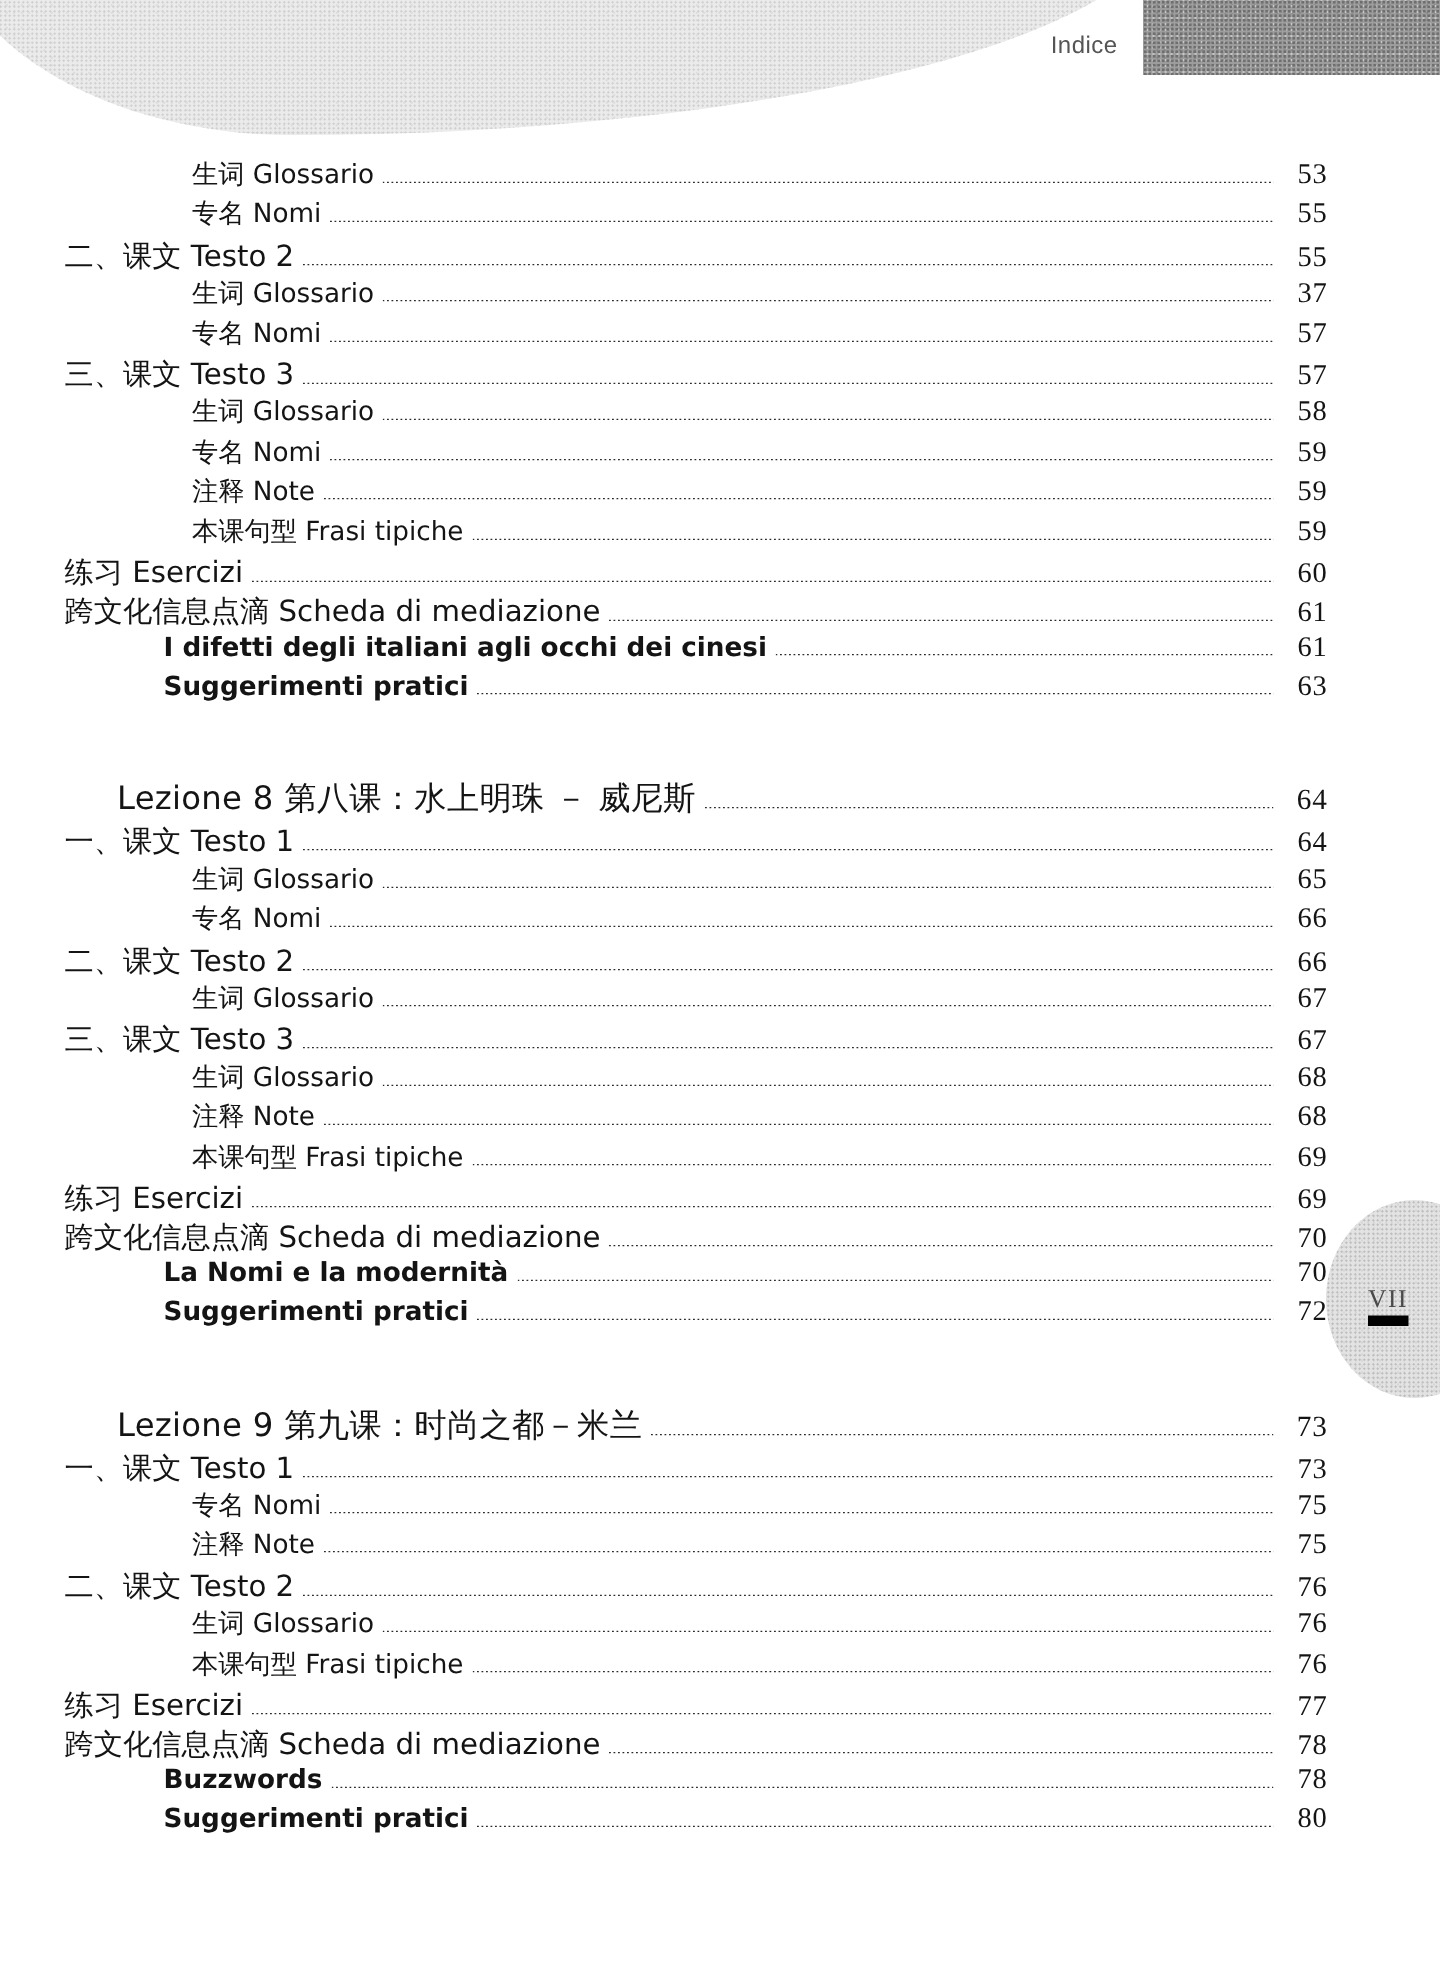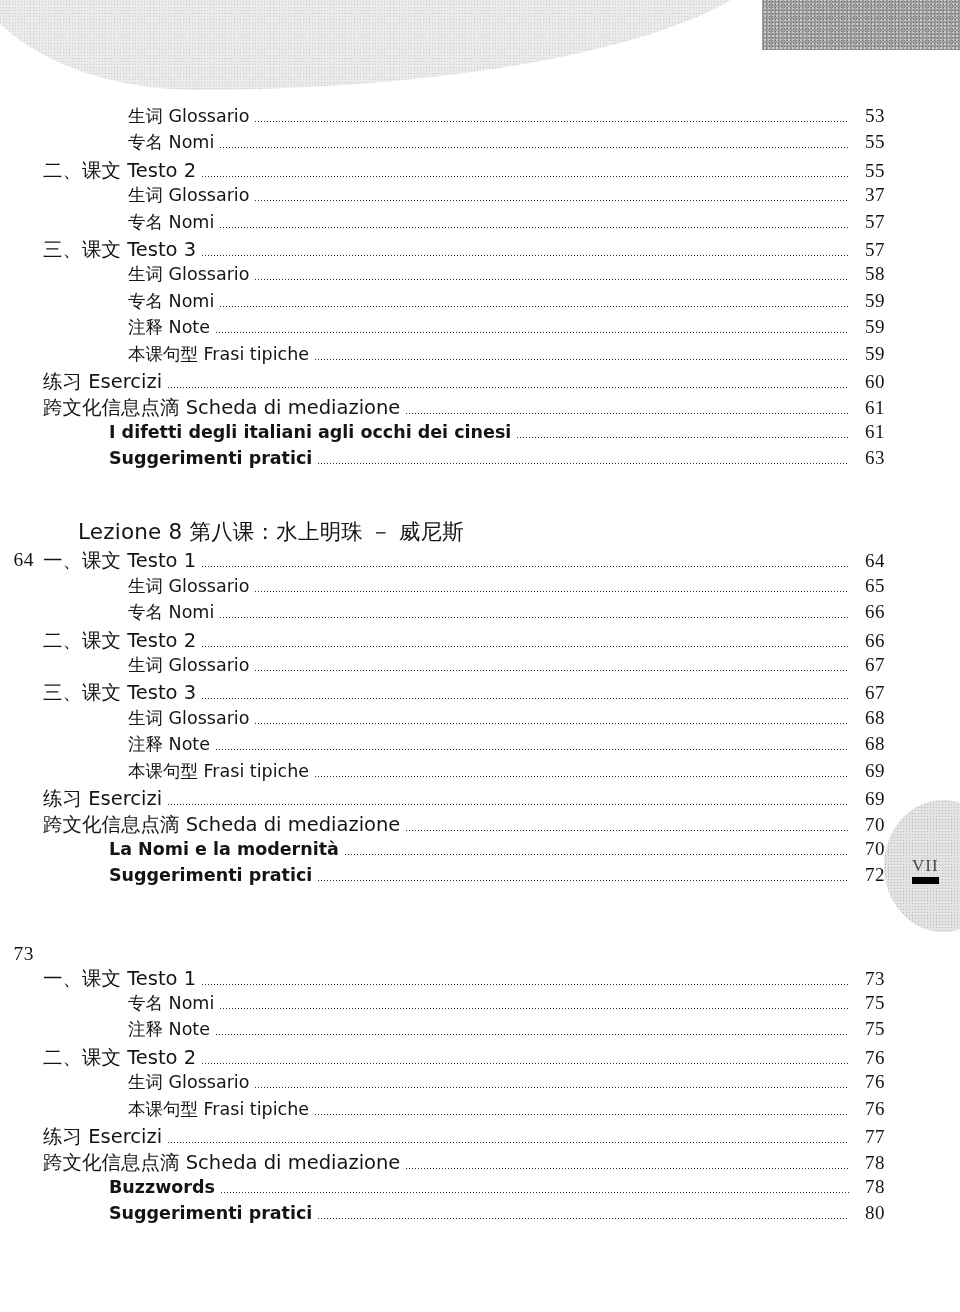--- a/index.html
+++ b/index.html
@@ -144,21 +144,21 @@
   }
   .row .pageno {
     flex: 0 0 auto;
     width: 34px;
     text-align: right;
     font-size: 19px;
     letter-spacing: 0.5px;
   }
 
   
-  .lvl0 { height: 30px; flex-direction: column; }
+  .lvl0 { height: 30px; }
   .lvl0 .label {
     padding-left: 78px;
     font-size: 21.5px;
     letter-spacing: 0.2px;
   }
   .lvl0 .pageno { font-size: 19.5px; }
 
   
   .lvl1 .label {
     padding-left: 43px;
@@ -182,20 +182,21 @@
 </style>
 </head>
 <body>
 
 <div class="page">
 
   <div class="scan-shadow-topleft"></div>
   <div class="scan-block-topright"></div>
   <div class="scan-smudge-right"></div>
 
+  <div class="running-head">Indice</div>
 
   <div class="folio">VII</div>
 
   <div class="toc" id="toc-root">
       <div class="group">
         <div class="row lvl2">
           <span class="label cn">生词  Glossario</span>
           <span class="leader"></span>
           <span class="pageno">53</span>
         </div>
@@ -334,20 +335,21 @@
         </div>
         <div class="row lvl3">
           <span class="label cn">Suggerimenti pratici</span>
           <span class="leader"></span>
           <span class="pageno">72</span>
         </div>
       </div>
       <div class="group">
         <div class="gap-before-lesson"></div>
         <div class="row lvl0">
+          <span class="label cn">Lezione 9  第九课：时尚之都－米兰</span>
           <span class="leader"></span>
           <span class="pageno">73</span>
         </div>
         <div class="row lvl1">
           <span class="label cn">一、课文  Testo 1</span>
           <span class="leader"></span>
           <span class="pageno">73</span>
         </div>
         <div class="row lvl2">
           <span class="label cn">专名  Nomi</span>

